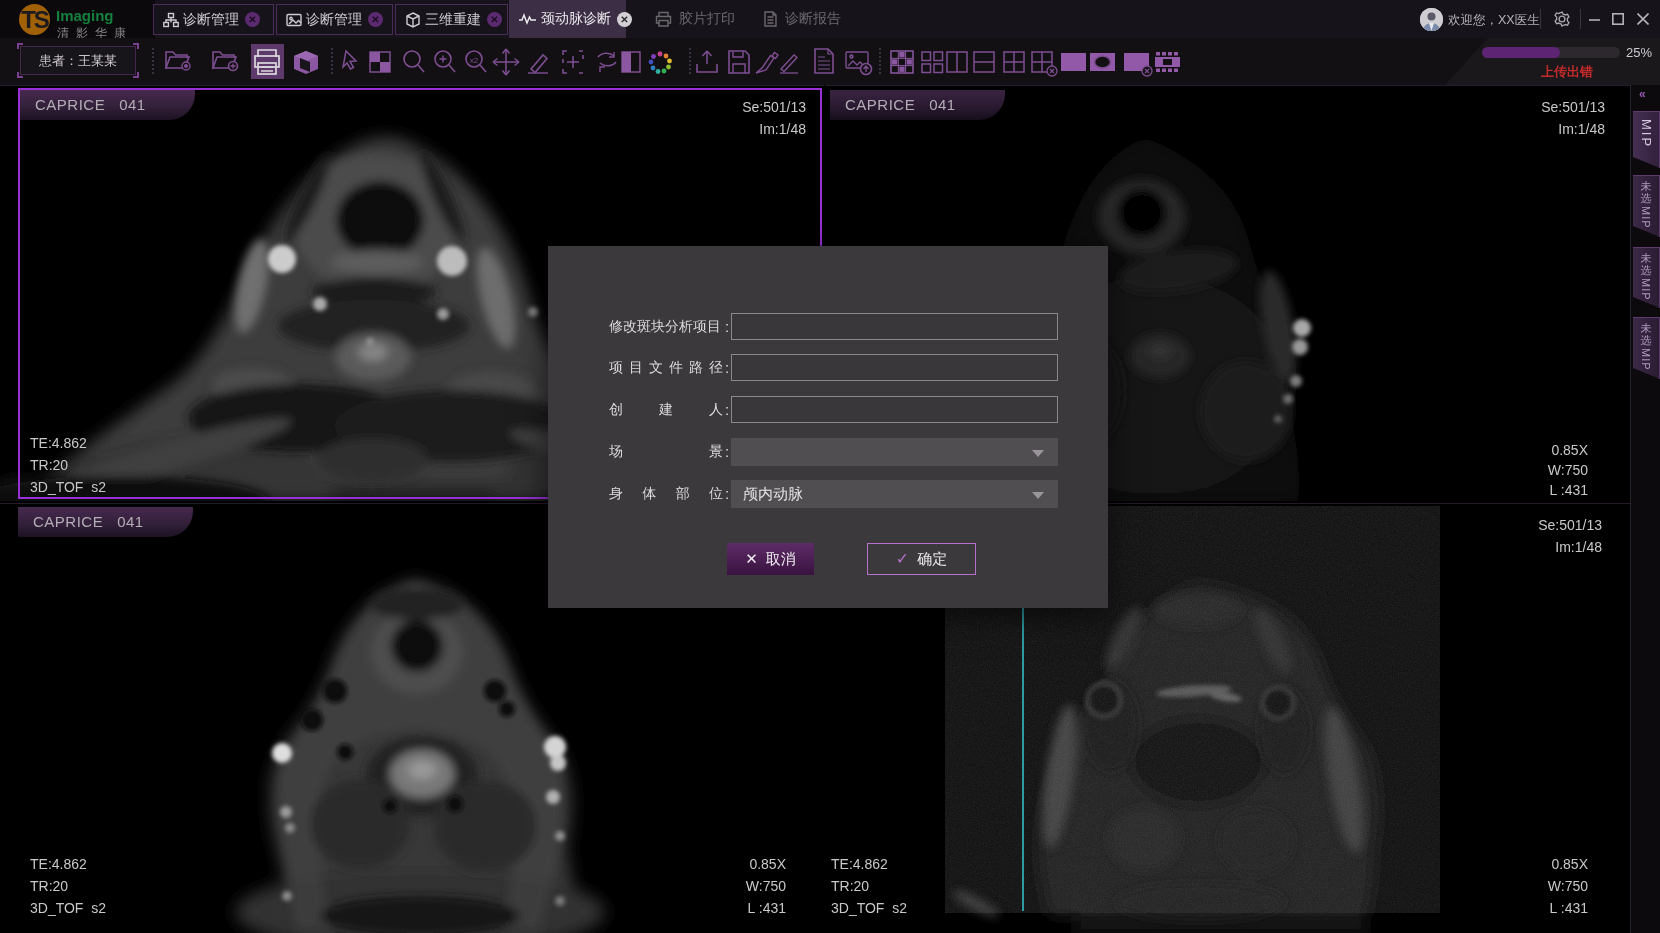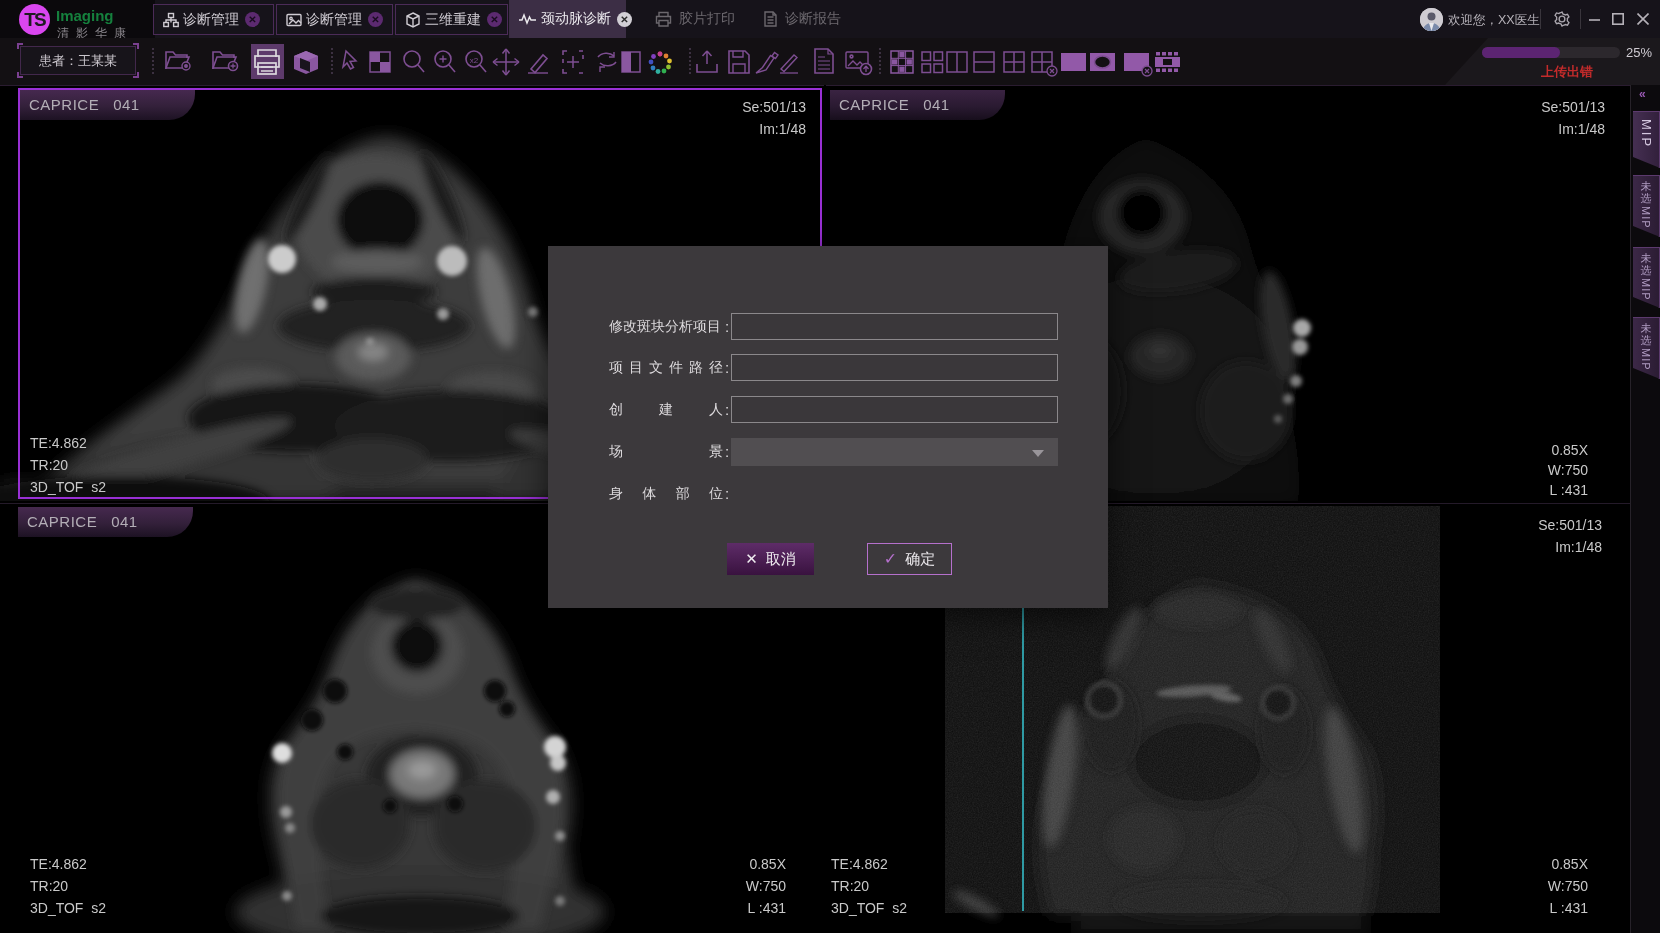--- a/index.html
+++ b/index.html
@@ -1,21 +1,21 @@
 <!DOCTYPE html>
 <html><head>
 <meta charset="utf-8">
 <style>
 *{margin:0;padding:0;box-sizing:border-box}
 html,body{width:1660px;height:933px;background:#000;overflow:hidden}
 body{font-family:"Liberation Sans",sans-serif;position:relative;color:#ccc}
 
 #titlebar{position:absolute;left:0;top:0;width:1660px;height:38px;background:#16131a}
 #logo{position:absolute;left:0;top:0;width:155px;height:38px;background:#0b090c}
-#logo .circ{position:absolute;left:19px;top:4px;width:31px;height:31px;border-radius:50%;background:#d946ef;color:#1d1b1f;font-weight:bold;font-size:19px;text-align:center;line-height:31px;letter-spacing:-2px}
+#logo .circ{position:absolute;left:19px;top:4px;width:31px;height:31px;border-radius:50%;background:#a16207;color:#1d1b1f;font-weight:bold;font-size:24px;text-align:center;line-height:31px;letter-spacing:-2px}
 #logo .nm{position:absolute;left:56px;top:7px;font-size:15px;font-weight:bold;color:#15803d}
 #logo .sub{position:absolute;left:57px;top:25px;font-size:12px;color:#8a868c;letter-spacing:7px}
 .tab{position:absolute;top:4px;height:31px;background:#16131a;border:1px solid #4b2b58;display:flex;align-items:center;font-size:14px;color:#cfcbd2;white-space:nowrap}
 .tab svg{margin:0 4px 0 9px;flex:none}
 .tab .x{width:15px;height:15px;border-radius:50%;background:#5c2a70;color:#180c1e;font-size:10px;line-height:15px;text-align:center;margin-left:6px;font-weight:bold;flex:none}
 #tab4{top:0;height:38px;background:#3c2e45;border:none;color:#eceaee}
 #tab4 .x{background:#d2cfd5;color:#2a2a2a}
 .dtab{position:absolute;top:0;height:38px;display:flex;align-items:center;font-size:14px;color:#6c686e;white-space:nowrap}
 .dtab svg{margin-right:7px}
 #wright{position:absolute;top:0;left:0;width:1660px;height:38px;color:#b5b1b8;white-space:nowrap}
@@ -30,21 +30,21 @@
 .sep{position:absolute;top:10px;height:26px;width:0;border-left:2px dotted #3c3141}
 #progzone{position:absolute;right:0;top:0;width:172px;height:47px;background:#1b181c}
 #progdiag{position:absolute;right:172px;top:0;width:0;height:0;border-bottom:47px solid #1b181c;border-left:43px solid transparent}
 #pbar{position:absolute;left:1482px;top:9px;width:138px;height:11px;background:#2c282d;border-radius:6px}
 #pfill{width:78px;height:11px;background:#5c2472;border-radius:6px}
 #ppct{position:absolute;left:1626px;top:7px;font-size:13px;color:#cfcbd2}
 #perr{position:absolute;left:1541px;top:25px;font-size:13px;font-weight:bold;color:#c32b2b}
 
 #viewer{position:absolute;left:0;top:85px;width:1660px;height:848px;background:#000}
 .quad{position:absolute;overflow:hidden}
-.qlabel{position:absolute;width:175px;height:30px;color:#b3aeb6;font-size:15px;line-height:30px;padding-left:9px;letter-spacing:.5px;background:linear-gradient(180deg,#46294f 0%,#33203a 55%,#1d1223 100%);border-radius:0 0 26px 0}
+.qlabel{position:absolute;width:175px;height:30px;color:#b3aeb6;font-size:15px;line-height:30px;padding-left:15px;letter-spacing:.5px;background:linear-gradient(180deg,#46294f 0%,#33203a 55%,#1d1223 100%);border-radius:0 0 26px 0}
 .qtext{position:absolute;font-size:14px;color:#c9c9c9;line-height:22px}
 .tr{text-align:right}
 #selbox{position:absolute;left:18px;top:3px;width:804px;height:411px;border:2px solid #9930d5;pointer-events:none}
 #cyan{position:absolute;left:1022px;top:420px;width:2px;height:406px;background:#2f9aa3}
 
 #sidebar{position:absolute;left:1630px;top:85px;width:30px;height:848px;background:#0c0a0d;border-left:1px solid #272229}
 .mtab{position:absolute;left:2px;width:27px;background:linear-gradient(90deg,#3c2847,#2b1c33);border:1px solid #5c3a6e;border-left:none;color:#c2b2cf;clip-path:polygon(0 0,100% 0,100% 100%,0 calc(100% - 11px))}
 .mtab .vt{width:100%;text-align:center;margin-top:4px;color:#b09cc2}
 .mtab .vt i{display:block;font-style:normal;font-size:11px;line-height:12px}
 .mtab .vt b{display:block;font-weight:normal;font-size:11px;writing-mode:vertical-rl;text-orientation:mixed;margin:2px auto 0;letter-spacing:1px}
@@ -53,21 +53,21 @@
 #dialog{position:absolute;left:548px;top:246px;width:560px;height:362px;background:#3c393c;box-shadow:0 8px 30px rgba(0,0,0,.6)}
 #dhead{position:absolute;left:0;top:0;width:560px;height:35px;background:#383538;border-bottom:1px solid #504d52}
 #dtitle{position:absolute;left:38px;top:9px;font-size:15px;color:#ad66c6}
 .frow{position:absolute;left:61px;width:453px;height:27px;display:flex;align-items:center}
 .flabel{width:114px;display:flex;justify-content:space-between;font-size:14px;color:#dddadd;white-space:nowrap}
 .fcolon{width:8px;text-align:center;font-size:15px;color:#dddadd}
 .finput{width:327px;height:27px;background:#3a373a;border:1px solid #8b888b}
 .fdrop{width:327px;height:28px;background:#514e51;position:relative;color:#e8e5e8;font-size:15px;line-height:28px;padding-left:12px}
 .fdrop .tri{position:absolute;right:14px;top:12px;width:0;height:0;border-left:6px solid transparent;border-right:6px solid transparent;border-top:7px solid #99959a}
 #btncancel{position:absolute;left:179px;top:297px;width:87px;height:32px;background:linear-gradient(180deg,#5e2c68,#39123f);color:#f0eef1;font-size:15px;text-align:center;line-height:32px}
-#btnok{position:absolute;left:319px;top:297px;width:85px;height:32px;border:1px solid #b570cc;color:#ece9ed;font-size:15px;text-align:center;line-height:30px}
+#btnok{position:absolute;left:319px;top:297px;width:109px;height:32px;border:1px solid #b570cc;color:#ece9ed;font-size:15px;text-align:center;line-height:30px}
 #btnok .ck{color:#b570cc;font-size:16px;margin-right:8px}
 #btncancel .ex{font-size:15px;margin-right:8px}
 </style>
 </head>
 <body>
 
 <div id="viewer">
 
   <div class="quad" style="left:0;top:0;width:824px;height:416px;border-top:1px solid #2a1c30">
     <svg width="824" height="416" viewBox="0 0 824 416">
@@ -602,16 +602,17 @@
       </div>
     </div>
   <div class="frow" style="top:234px">
       <div class="flabel">
         <span>身</span>
         <span>体</span>
         <span>部</span>
         <span>位</span>
       </div>
       <div class="fcolon">:</div>
+      <div class="fdrop">颅内动脉<div class="tri"></div></div>
     </div>
   <div id="btncancel"><span class="ex">✕</span>取消</div>
   <div id="btnok"><span class="ck">✓</span>确定</div>
 </div>
 
 </body></html>

